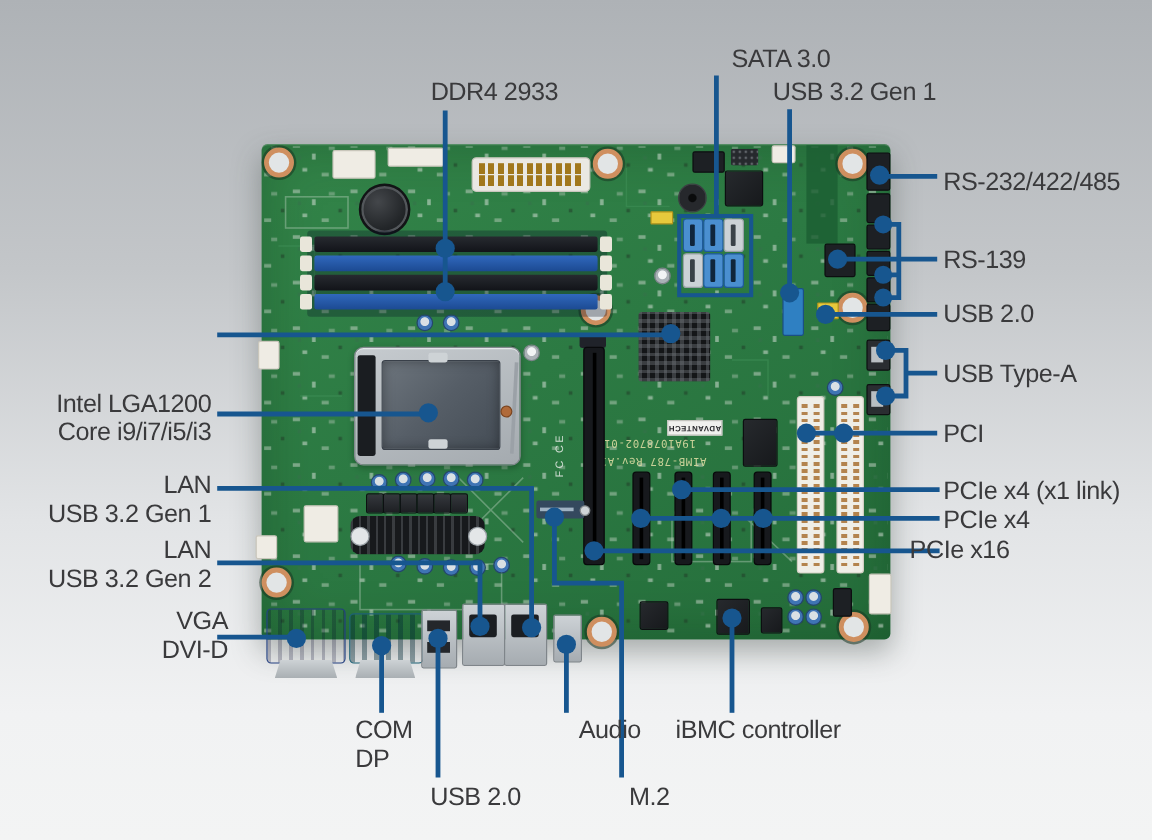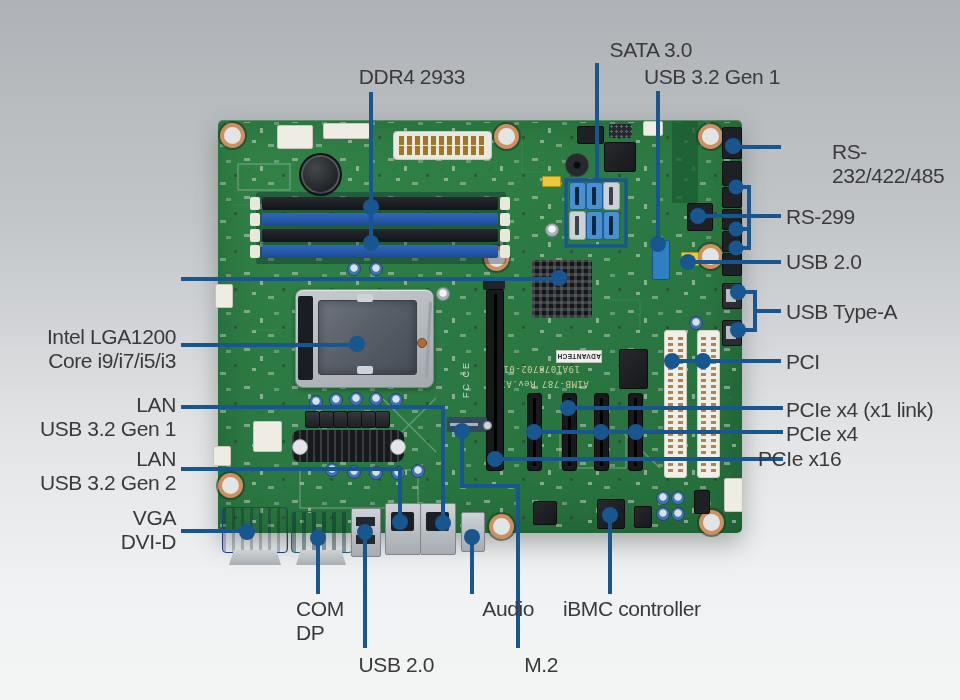--- a/index.html
+++ b/index.html
@@ -351,35 +351,35 @@
       </g>
     <g>
         <path d="M610,520 V594"></path>
         <circle cx="610" cy="515" r="8"></circle>
       </g>
   </svg>
 
   <div class="lbl c" style="left:265px;top:65px;width:200px">DDR4 2933</div>
   <div class="lbl c" style="left:497px;top:38px;width:195px">SATA 3.0</div>
   <div class="lbl c" style="left:580px;top:65px;width:200px">USB 3.2 Gen 1</div>
-  <div class="lbl" style="left:832px;top:140px">RS-232/422/485</div>
-  <div class="lbl" style="left:786px;top:205px">RS-299</div>
+  <div class="lbl" style="left:786px;top:140px">RS-232/422/485</div>
+  <div class="lbl" style="left:786px;top:205px">RS-139</div>
   <div class="lbl" style="left:786px;top:250px">USB 2.0</div>
   <div class="lbl" style="left:786px;top:300px">USB Type-A</div>
   <div class="lbl" style="left:786px;top:350px">PCI</div>
   <div class="lbl" style="left:786px;top:398px">PCIe x4 (x1 link)</div>
   <div class="lbl" style="left:786px;top:422px">PCIe x4</div>
   <div class="lbl" style="left:758px;top:447px">PCIe x16</div>
   <div class="lbl r" style="left:0;top:325px;width:176px">Intel LGA1200
 Core i9/i7/i5/i3</div>
   <div class="lbl r" style="left:0;top:393px;width:176px">LAN
 USB 3.2 Gen 1</div>
   <div class="lbl r" style="left:0;top:447px;width:176px">LAN
 USB 3.2 Gen 2</div>
-  <div class="lbl r" style="left:0;top:506px;width:176px">VGA
+  <div class="lbl r" style="left:14px;top:506px;width:176px">VGA
 DVI-D</div>
   <div class="lbl" style="left:296px;top:597px">COM
 DP</div>
   <div class="lbl c" style="left:299px;top:653px;width:135px">USB 2.0</div>
   <div class="lbl c" style="left:420px;top:597px;width:114px">Audio</div>
   <div class="lbl c" style="left:478px;top:653px;width:80px">M.2</div>
   <div class="lbl" style="left:563px;top:597px">iBMC controller</div>
 
 </div>
 

